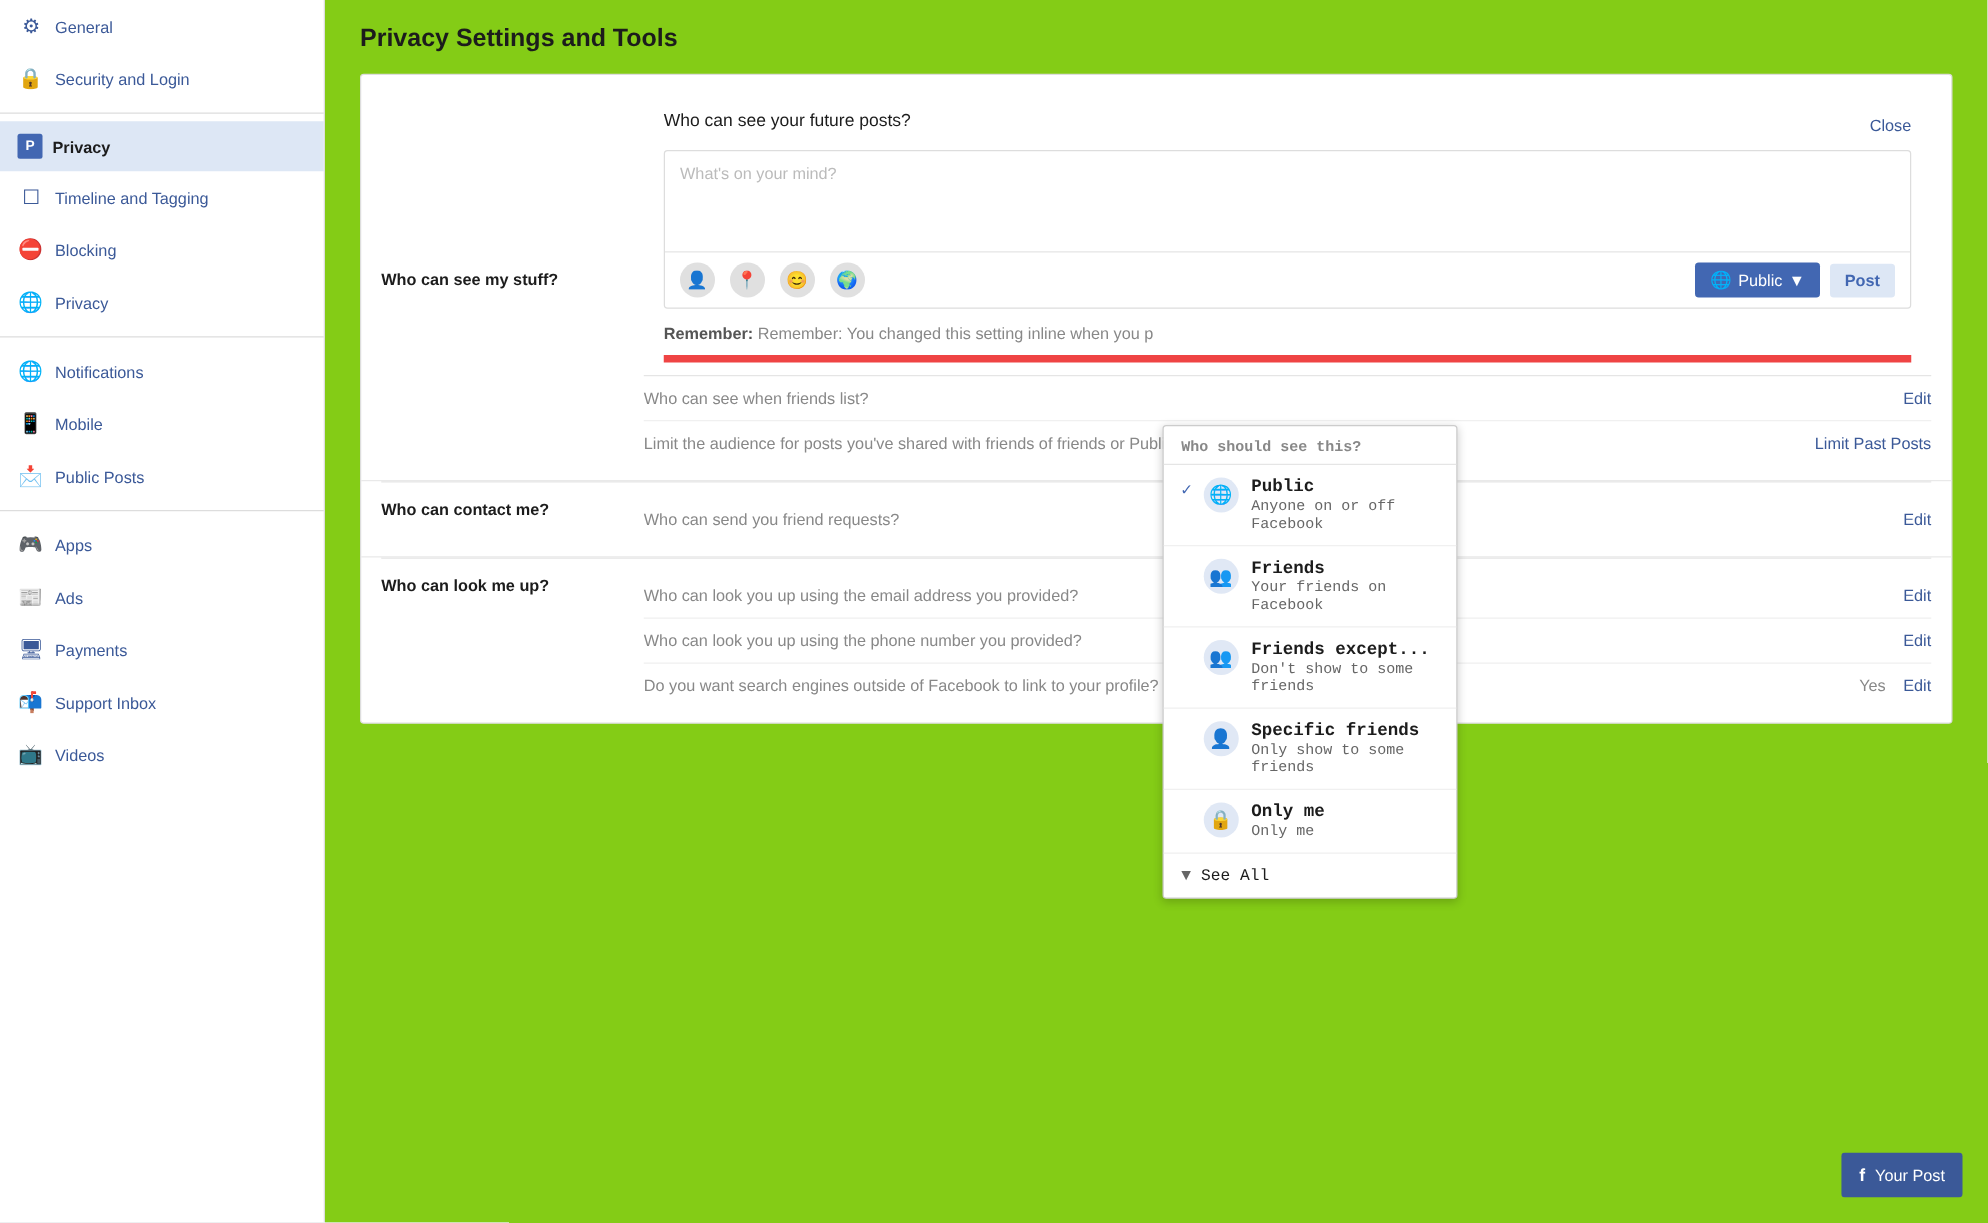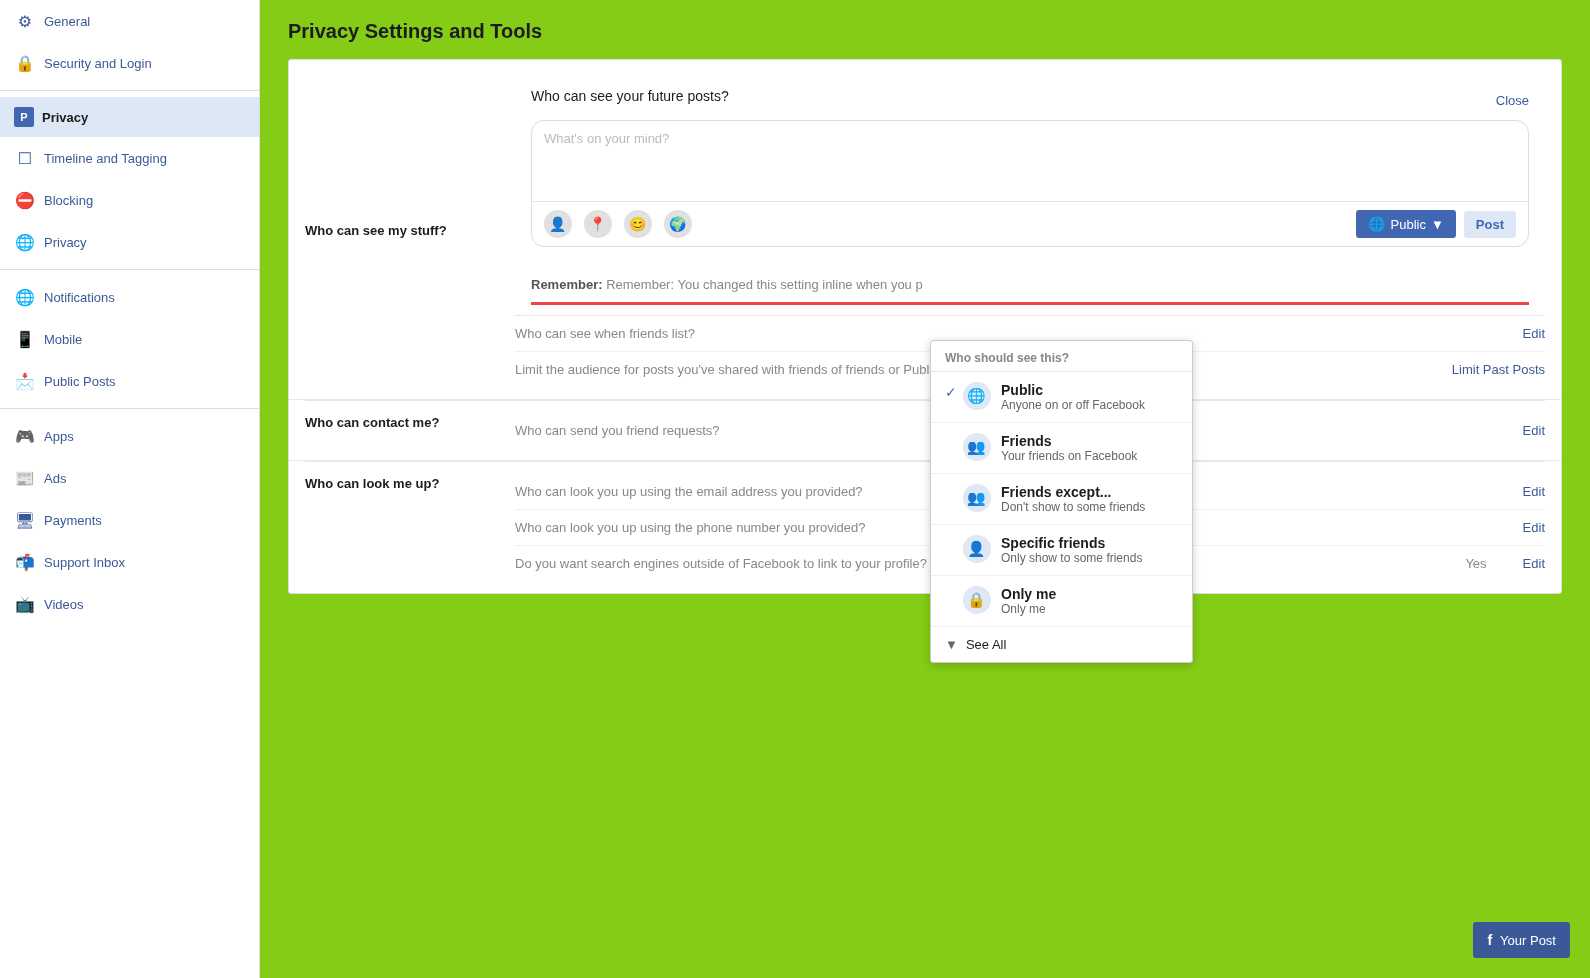--- a/index.html
+++ b/index.html
@@ -86,23 +86,23 @@
     }
     .future-posts-desc {
       font-size: 13px;
       color: #444;
       margin-bottom: 14px;
       line-height: 1.5;
     }
     .future-posts-desc a { color: #3b5998; text-decoration: none; }
     .post-box {
       border: 1px solid #ddd;
-      border-radius: 13px;
+      border-radius: 3px;
       background: #fff;
-      margin-bottom: 20px;
+      margin-bottom: 2px;
     }
     .post-box-input {
       padding: 10px 12px;
       color: #bbb;
       font-size: 13px;
       min-height: 80px;
     }
     .post-box-footer {
       border-top: 1px solid #e5e5e5;
       padding: 8px 12px;
@@ -150,35 +150,36 @@
       border-radius: 3px;
       padding: 6px 12px;
       font-size: 13px;
       cursor: pointer;
       font-weight: bold;
     }
     .remember-text {
       font-size: 13px;
       color: #888;
       padding: 10px 0;
-      border-bottom: 3px solid #ef4444;
+      border-bottom: 6px solid #ef4444;
     }
     .remember-text strong { color: #555; }
 
     
     .dropdown-overlay {
       position: absolute;
       background: #fff;
       border: 1px solid #ccc;
       border-radius: 3px;
       box-shadow: 0 2px 8px rgba(0,0,0,0.2);
       z-index: 100;
-      width: 263px;
+      width: 236px;
       top: 340px;
       left: 670px;
+      font-family: Liberation Mono, monospace;
     }
     .dropdown-header {
       padding: 10px 14px 6px;
       font-size: 12px;
       color: #888;
       font-weight: bold;
       border-bottom: 1px solid #e5e5e5;
     }
     .dropdown-item {
       display: flex;
@@ -365,21 +366,21 @@
         <div class="section-question">
           <span>Who can look you up using the email address you provided?</span>
           <span class="edit-link">Edit</span>
         </div>
         <div class="section-question">
           <span>Who can look you up using the phone number you provided?</span>
           <span class="edit-link">Edit</span>
         </div>
         <div class="section-question">
           <span>Do you want search engines outside of Facebook to link to your profile?</span>
-          <span style="display:flex; align-items:center; gap:24px;">
+          <span style="display:flex; align-items:center; gap:2px;">
             <span class="yes-text">Yes</span>
             <span class="edit-link">Edit</span>
           </span>
         </div>
       </div>
     </div>
 
   </div>
 
   <div class="dropdown-overlay">

